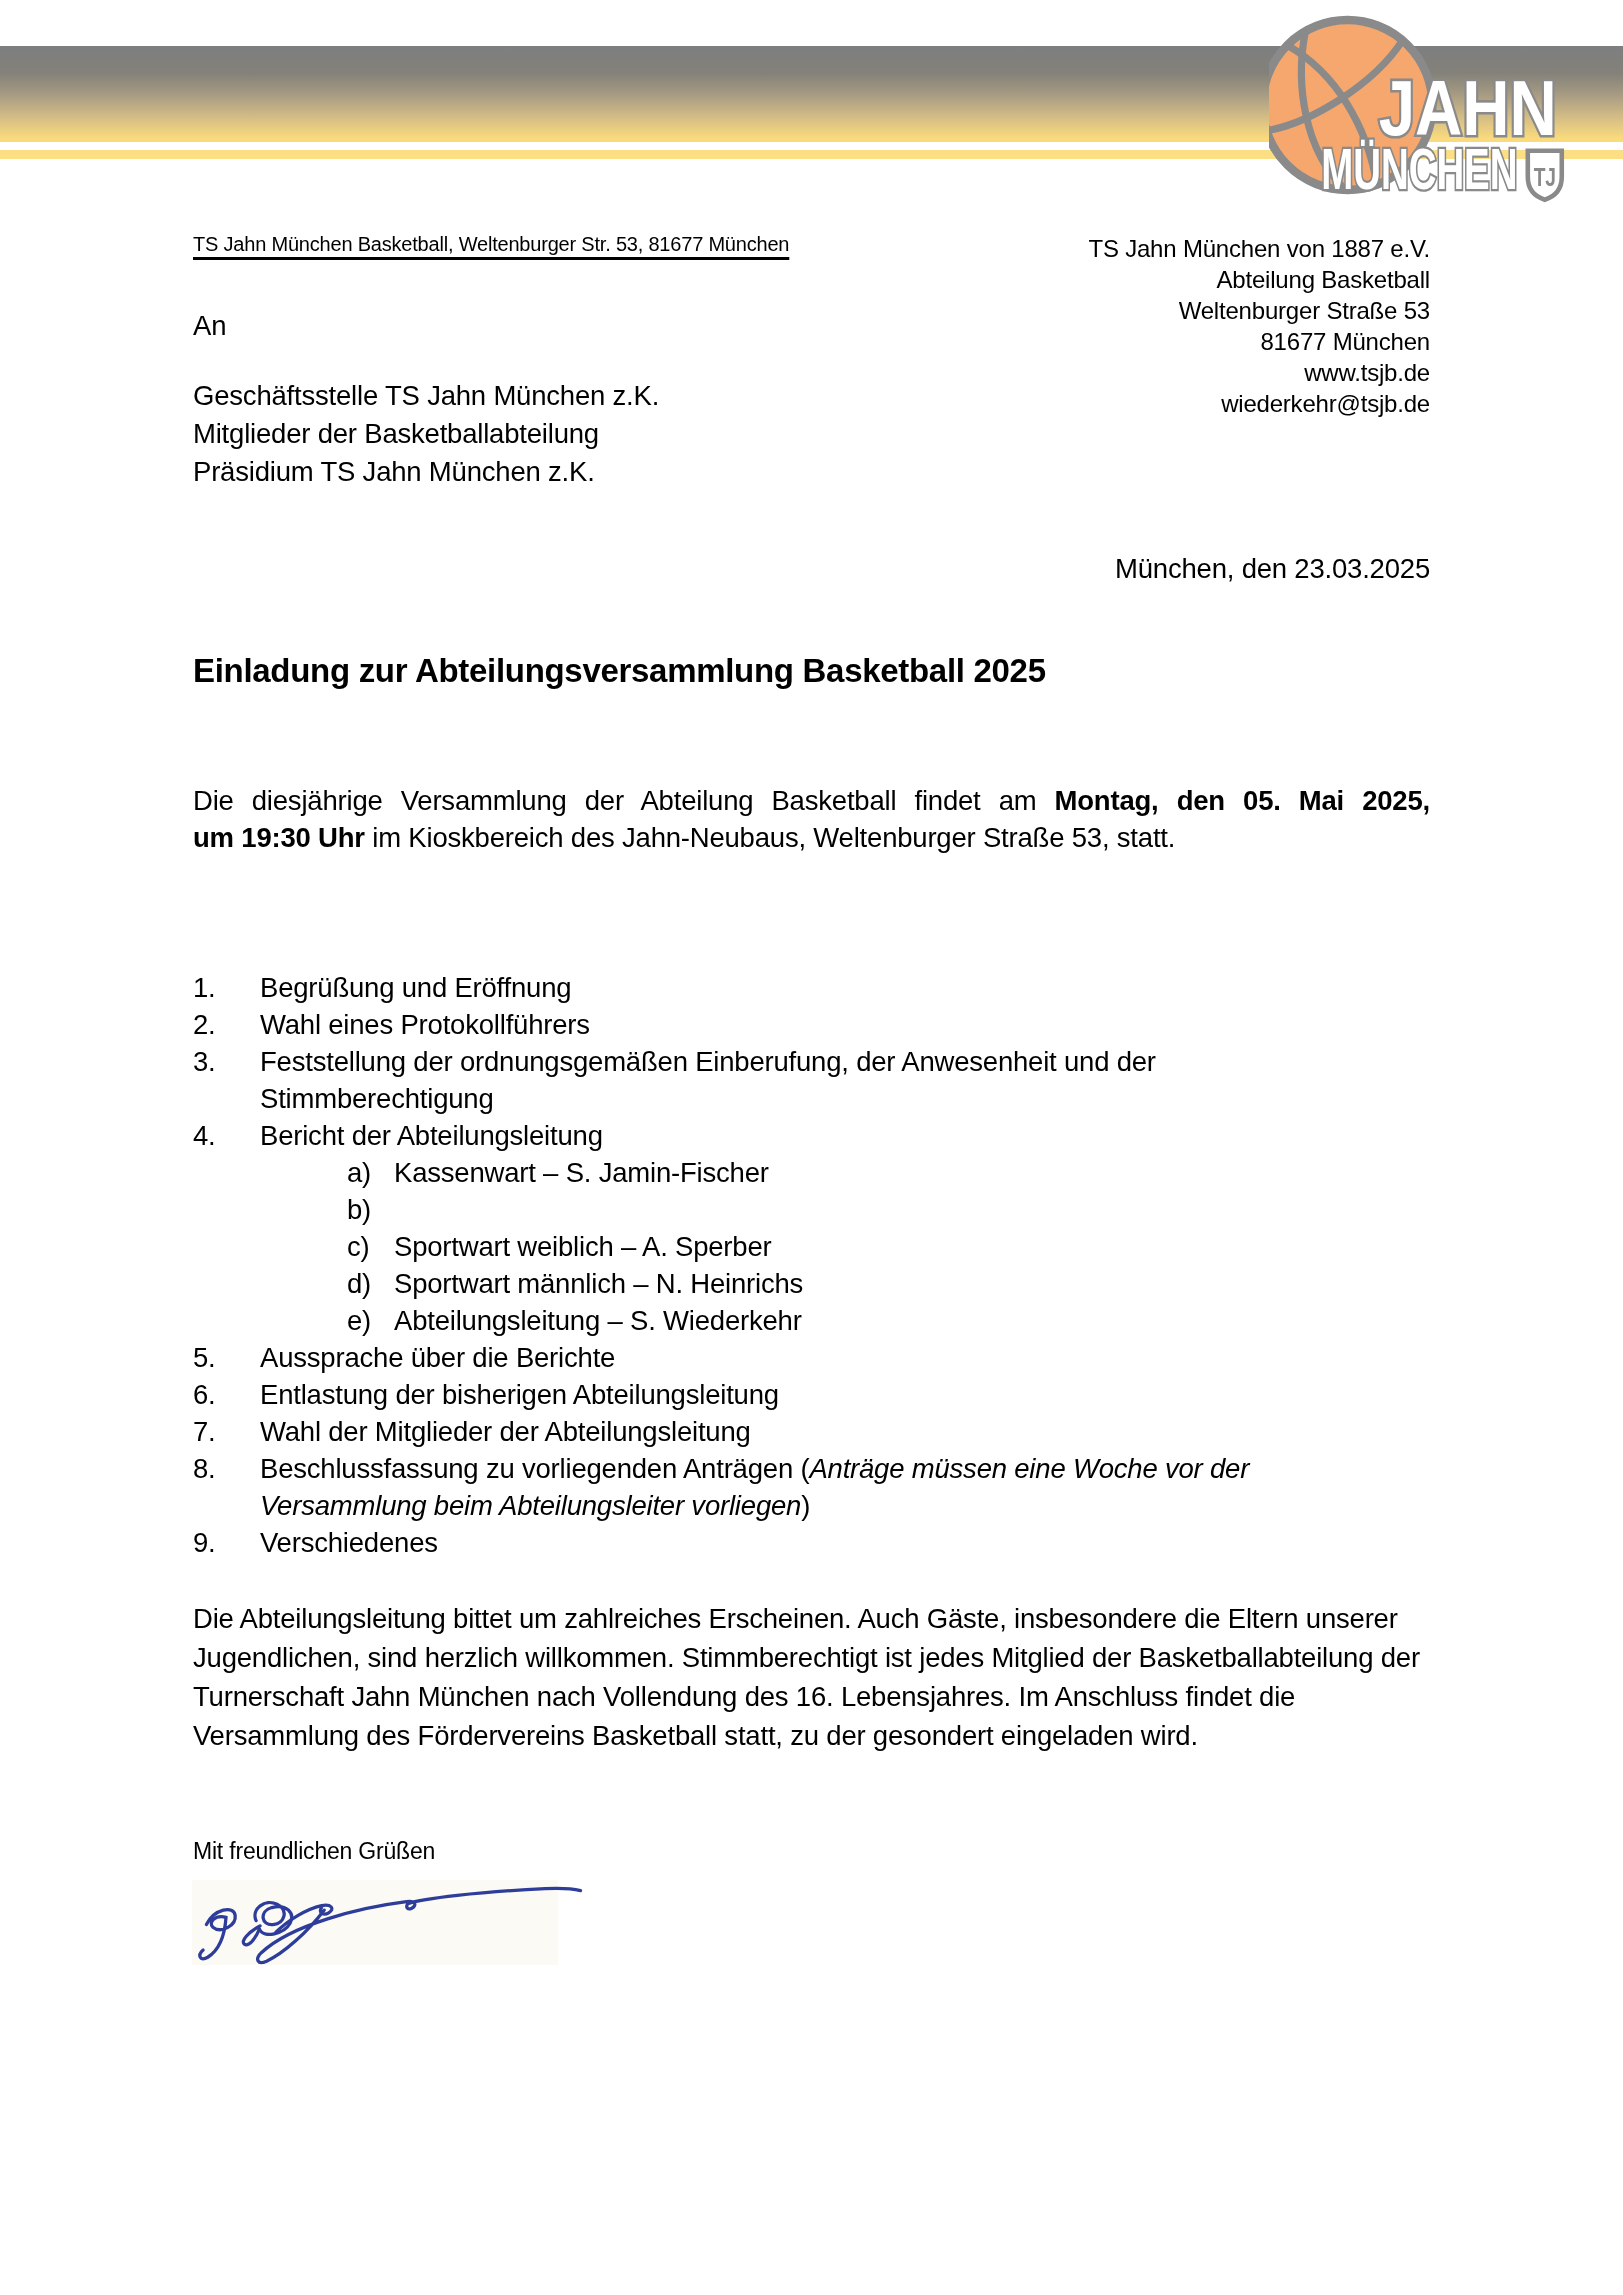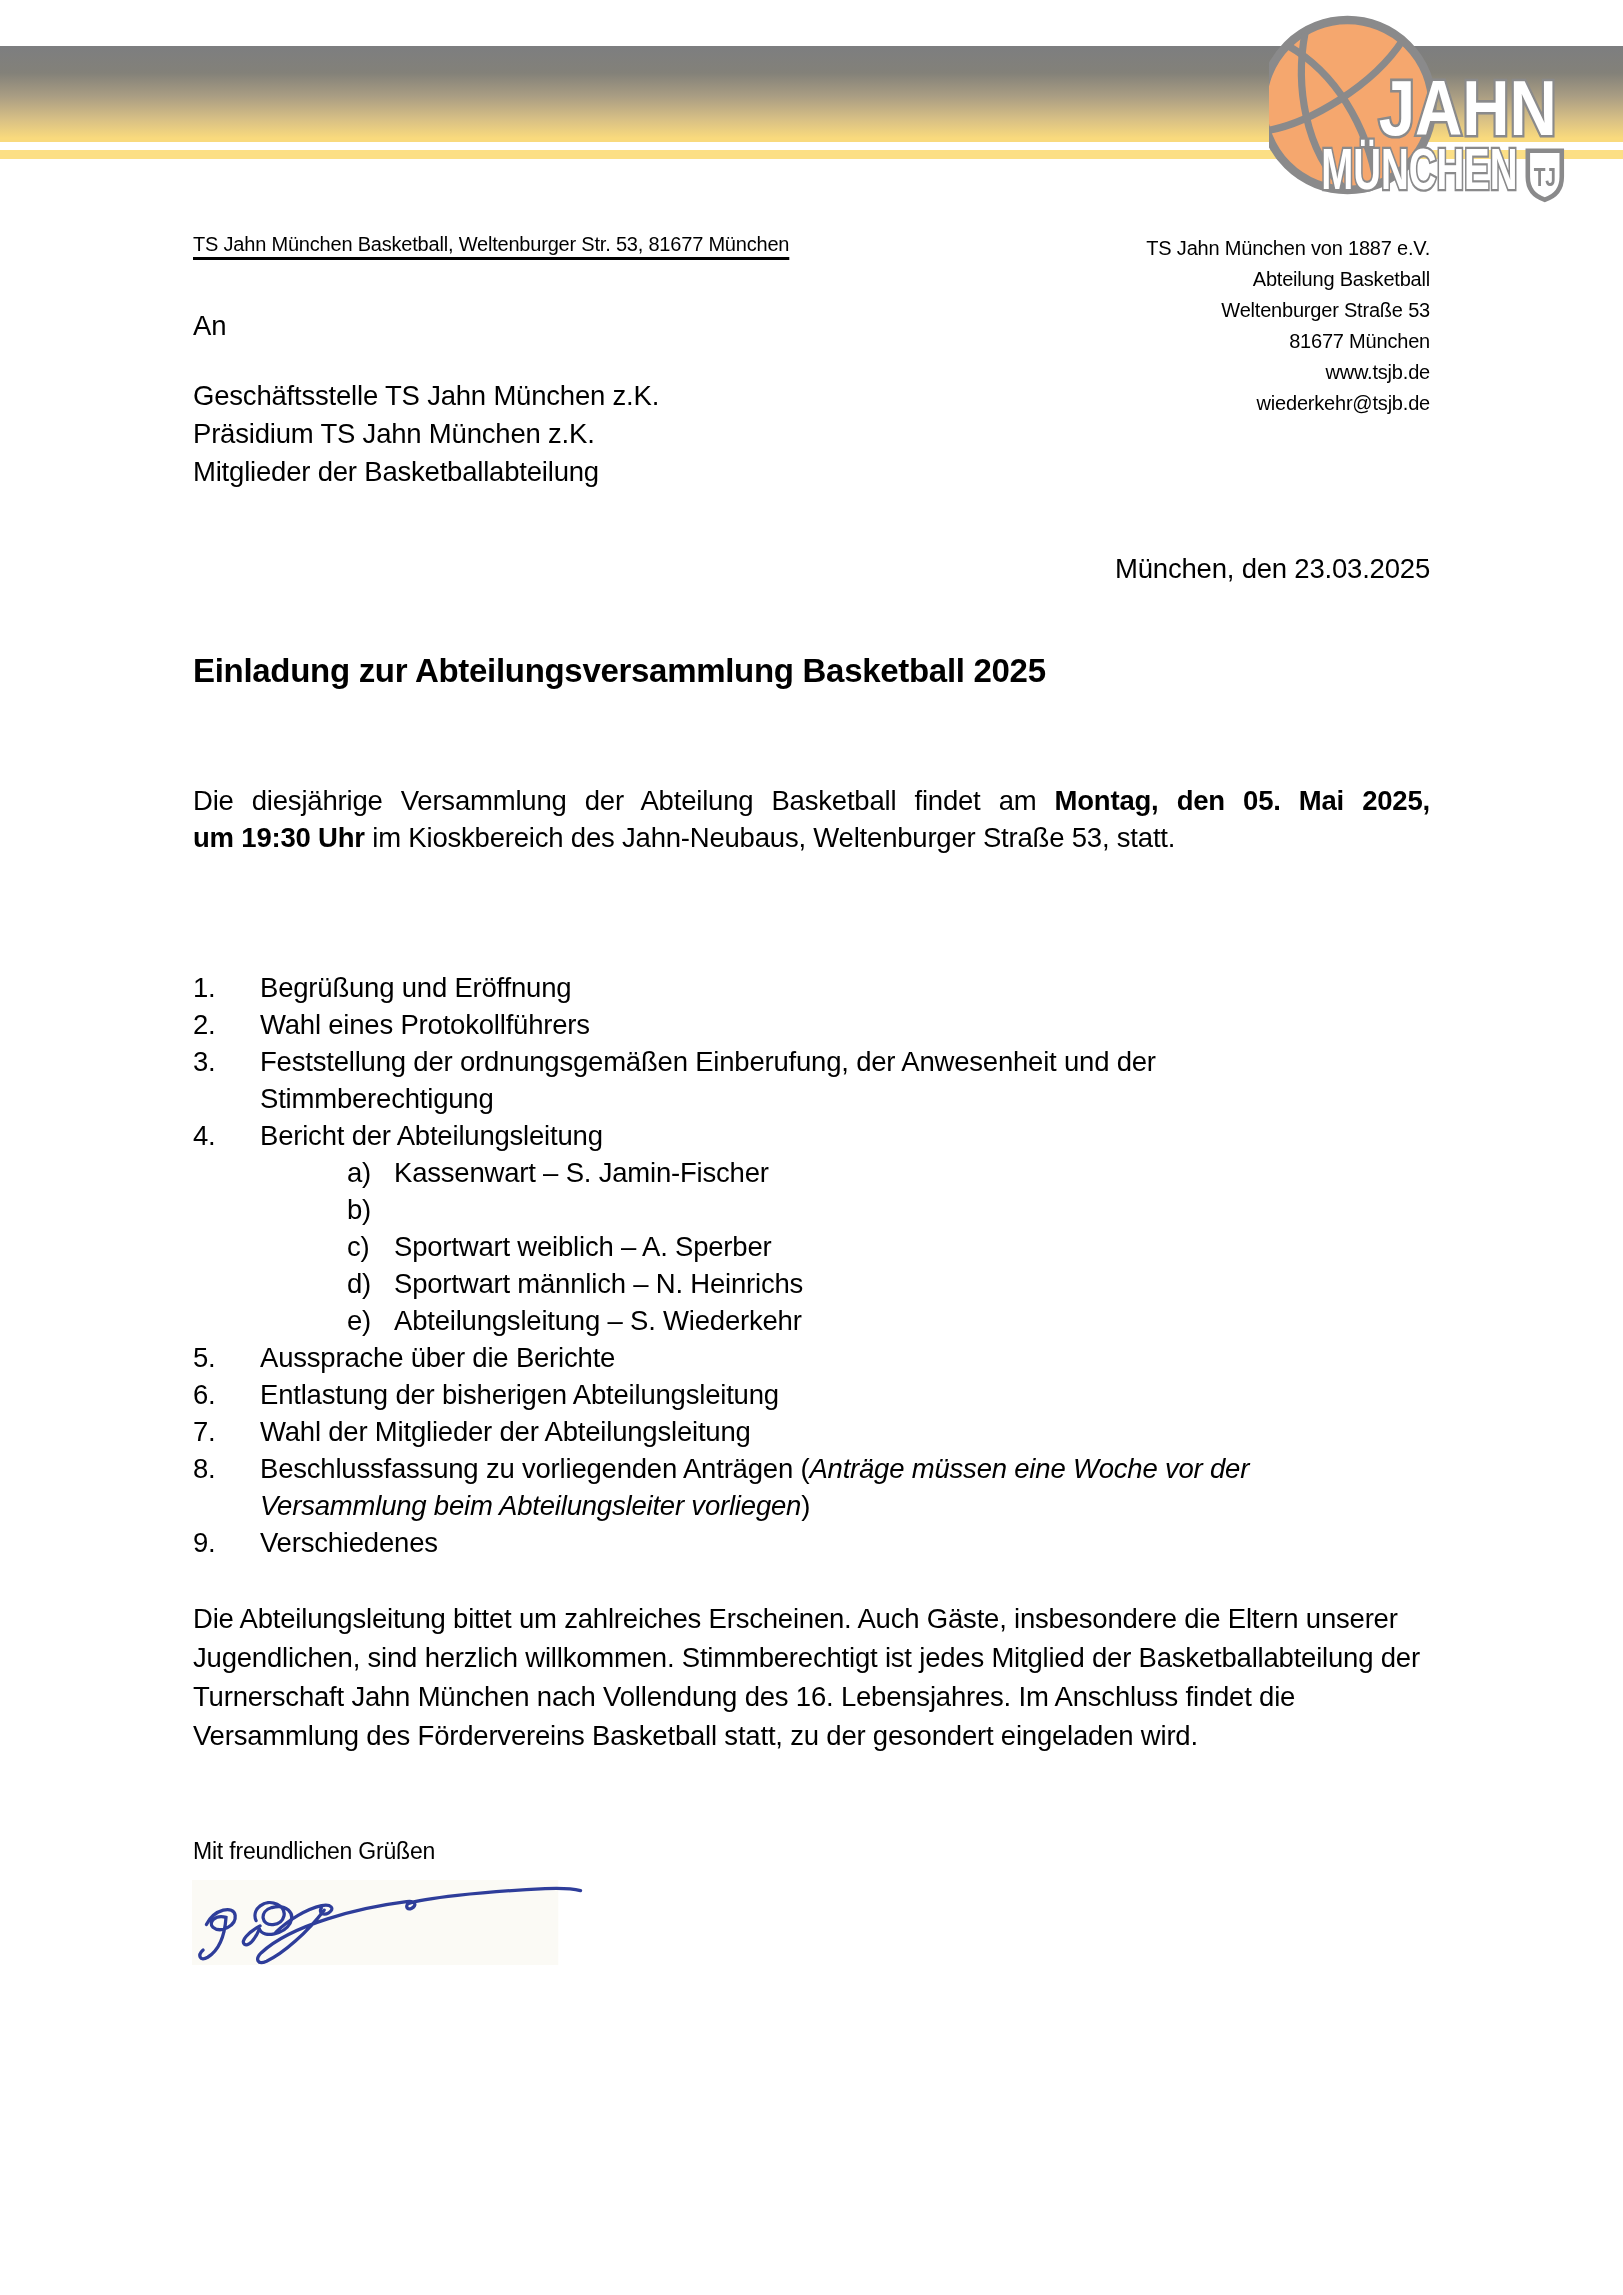--- a/index.html
+++ b/index.html
@@ -32,21 +32,21 @@
   
   .logo{position:absolute;left:1269px;top:6.5px;width:302px;height:196px;}
   
   .abs{position:absolute;left:193px;right:193px;}
   .sender-line{
     top:233px;font-size:20px;
     text-decoration:underline;text-decoration-thickness:2.6px;text-underline-offset:5.9px;
   }
   .recipient-an{top:310px;font-size:27.5px;}
   .recipient-lines{top:377px;font-size:27.5px;line-height:38px;}
-  .sender-address{top:233px;font-size:20px;line-height:31px;text-align:right;}
+  .sender-address{top:233px;font-size:24px;line-height:31px;text-align:right;}
   .dateline{top:553px;font-size:27.5px;text-align:right;}
   .subject{top:652px;font-size:33px;font-weight:bold;letter-spacing:-0.3px;}
   .intro{top:782px;font-size:27.5px;line-height:37px;}
   .intro .l1{text-align:justify;text-align-last:justify;}
   .agenda-heading{top:894px;font-size:27.5px;font-weight:bold;}
   .agenda-list{top:969px;font-size:27.5px;line-height:37px;}
   .agenda-row{display:flex;align-items:flex-start;}
   .agenda-num{flex:0 0 67px;}
   .agenda-text{flex:1 1 auto;}
   .agenda-sub{display:flex;padding-left:154px;}
@@ -91,22 +91,22 @@
     <div>Abteilung Basketball</div>
     <div>Weltenburger Straße 53</div>
     <div>81677 München</div>
     <div>www.tsjb.de</div>
     <div>wiederkehr@tsjb.de</div>
   </div>
 
   <div class="abs recipient-an">An</div>
   <div class="abs recipient-lines">
     <div>Geschäftsstelle TS Jahn München z.K.</div>
+    <div>Mitglieder der Basketballabteilung</div>
     <div>Präsidium TS Jahn München z.K.</div>
-    <div>Mitglieder der Basketballabteilung</div>
   </div>
 
   <div class="abs dateline">München, den 23.03.2025</div>
 
   <div class="abs subject">Einladung zur Abteilungsversammlung Basketball 2025</div>
 
   <div class="abs intro">
     <div class="l1"><span>Die diesjährige Versammlung der Abteilung Basketball findet am </span><span class="b">Montag, den 05. Mai 2025,</span></div>
     <div class="l2"><span class="b">um 19:30 Uhr</span><span> im Kioskbereich des Jahn-Neubaus, Weltenburger Straße 53, statt.</span></div>
   </div>

